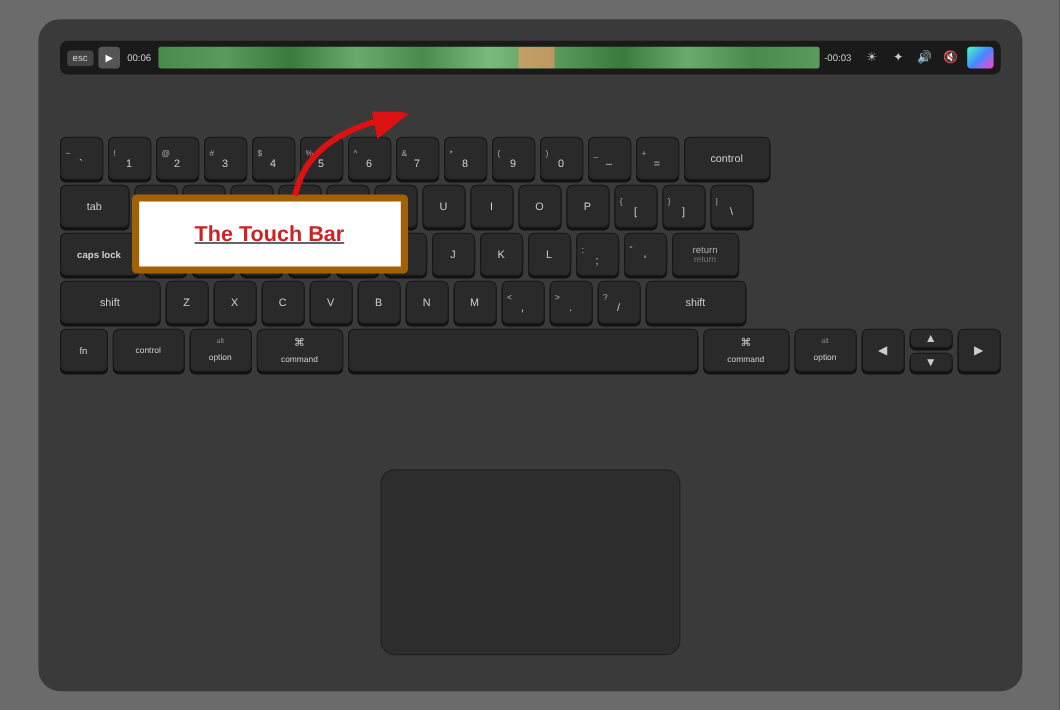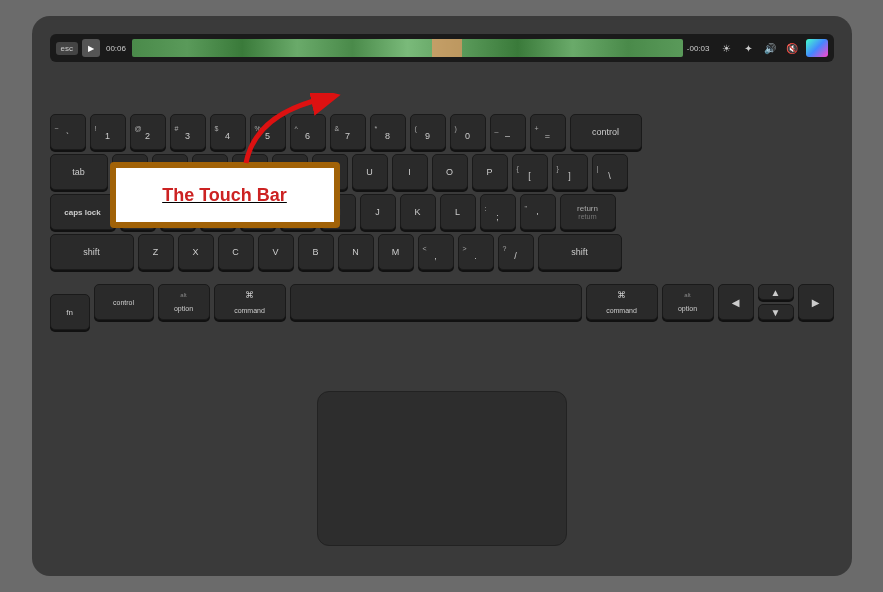--- a/index.html
+++ b/index.html
@@ -166,21 +166,21 @@
     .key.tab-key { min-width: 58px; text-align: center; }
     .key.caps-key { min-width: 66px; font-weight: bold; }
     .key.enter-key {
       min-width: 56px;
       flex-direction: column;
       font-size: 8px;
     }
     .key.shift-key { min-width: 84px; }
     .key.shift-right { min-width: 84px; }
     .key.space-key { flex: 1; }
-    .key.fn-key { min-width: 40px; margin-top: 20px; }
+    .key.fn-key { min-width: 40px; }
     .key.ctrl-key { min-width: 60px; }
     .key.alt-key { min-width: 52px; }
     .key.cmd-key { min-width: 72px; }
     .key.cmd-key-right { min-width: 72px; }
     .key.alt-right { min-width: 52px; }
     .key.arrow { min-width: 36px; height: 16px; font-size: 10px; }
 
     
     .callout-box {
       position: absolute;

